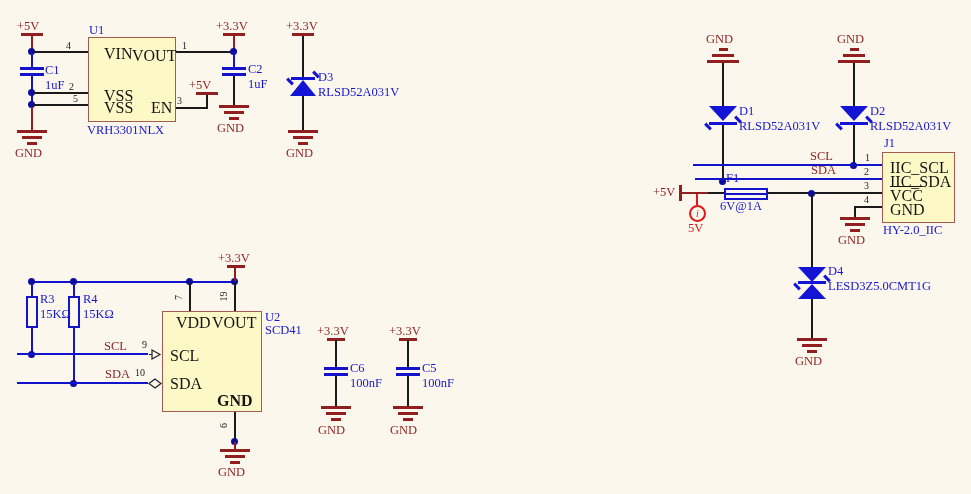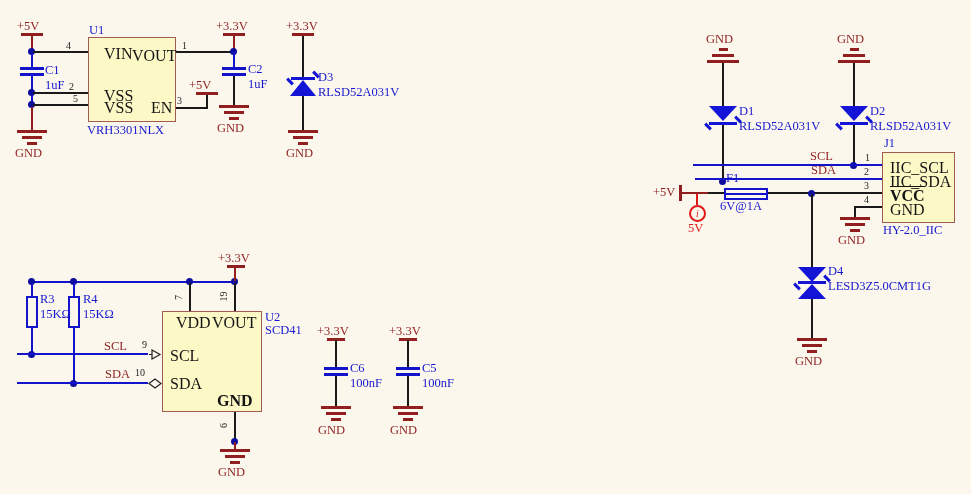--- a/index.html
+++ b/index.html
@@ -7,21 +7,21 @@
   .canvas{position:relative;width:971px;height:494px;font-family:"Liberation Serif",serif;}
   .t{position:absolute;white-space:nowrap;line-height:1.1;}
   .pow{font-size:12.5px;color:#8e1f1f;}
   .net{font-size:12.5px;color:#8e1f1f;}
   .des{font-size:12.5px;color:#1717cf;}
   .pl{font-size:16px;color:#141414;}
   .pl.bold{font-weight:bold;}
   .pn{font-size:10px;color:#222;}
   .vert{transform:rotate(-90deg);transform-origin:center;}
   .bred-t{font-size:12.5px;color:#e01818;}
-  .ovl{text-decoration:overline;font-weight:bold;}
+  .ovl{text-decoration:overline;}
   .wire{position:absolute;}
   .h{height:2px;} .v{width:2px;}
   .blue{background:#1313cc;} .blk{background:#1a1a1a;} .red{background:#921f1f;} .bred{background:#e01818;}
   .bar{position:absolute;background:#921f1f;height:3px;}
   .vbar{position:absolute;background:#921f1f;width:3px;}
   .gbar{position:absolute;background:#921f1f;height:3px;}
   .dot{position:absolute;width:7px;height:7px;border-radius:50%;background:#0d0d9d;}
   .box{position:absolute;background:#fdf9c7;border:1.5px solid #a25a52;box-sizing:border-box;}
   .cplate{position:absolute;width:24px;height:3px;background:#1313cc;}
   .res{position:absolute;width:12px;height:32px;border:2px solid #1313cc;box-sizing:border-box;background:transparent;}

